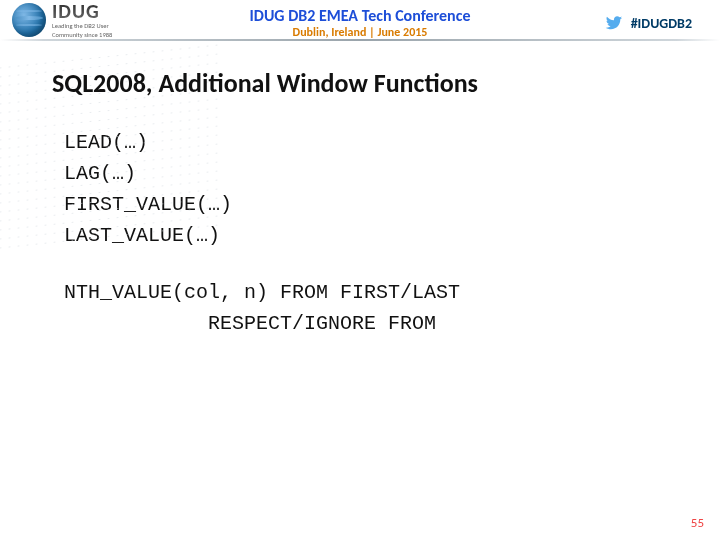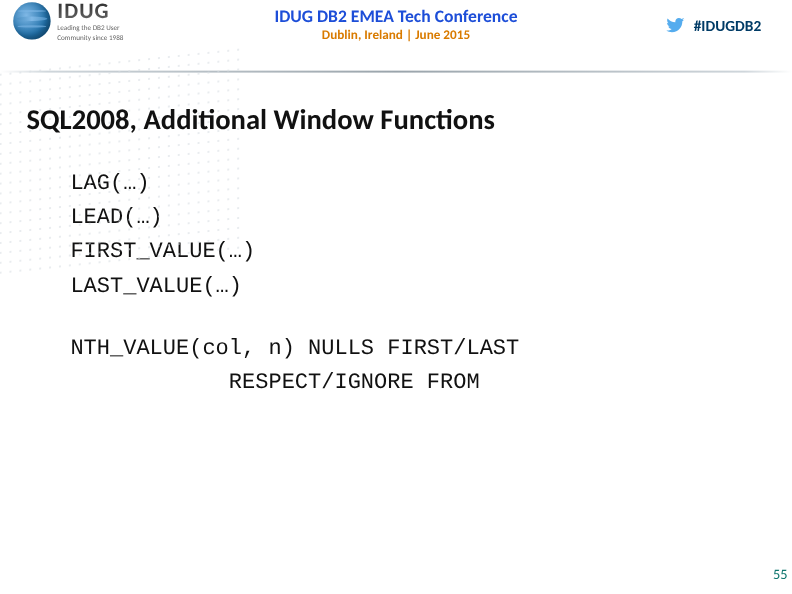--- a/index.html
+++ b/index.html
@@ -6,23 +6,23 @@
     margin: 0;
     padding: 0;
     width: 720px;
     height: 540px;
     font-family: Calibri, "Segoe UI", Arial, sans-serif;
     background: #ffffff;
     position: relative;
     overflow: hidden;
   }
   .header {
-    height: 64px;
+    height: 39px;
     display: flex;
-    align-items: flex-start;
+    align-items: flex-end;
     padding: 0 12px;
     position: relative;
     background: #fff;
   }
   .logo-block {
     display: flex;
     align-items: center;
     gap: 6px;
   }
   .globe {
@@ -114,40 +114,40 @@
     background-size: 9px 9px;
     opacity: .55;
     transform: skewY(-6deg);
     pointer-events:none;
   }
   .slide-title {
     position: relative;
     font-weight: 700;
     color: #111;
     font-size: 26px;
-    margin: 26px 0 28px 24px;
+    margin: 26px 0 28px 52px;
   }
   .content {
     margin-left: 64px;
     font-family: "Courier New", Courier, monospace;
     font-size: 20px;
     line-height: 1.55;
     color: #111;
   }
   .nth-block {
     margin-top: 26px;
   }
   .nth-line2 {
     padding-left: 12ch; 
   }
   .page-num {
     position: absolute;
-    right: 4px;
+    right: 16px;
     bottom: 10px;
-    color: #0f766e;
+    color: #ef4444;
     font-size: 13px;
     margin-top: 28px;
   }
 </style>
 </head>
 <body>
 
 <div class="header">
   <div class="logo-block">
     <div class="globe"></div>
@@ -167,23 +167,23 @@
       </svg>
     <span class="hash">#IDUGDB2</span>
   </div>
 </div>
 <div class="header-divider"></div>
 <div class="grid-stripe"></div>
 
 <div class="slide-title">SQL2008, Additional Window Functions</div>
 
 <div class="content">
+  <div>LEAD(…)</div>
   <div>LAG(…)</div>
-  <div>LEAD(…)</div>
   <div>FIRST_VALUE(…)</div>
   <div>LAST_VALUE(…)</div>
   <div class="nth-block">
-    <div>NTH_VALUE(col, n) NULLS FIRST/LAST</div>
+    <div>NTH_VALUE(col, n) FROM FIRST/LAST</div>
     <div class="nth-line2">RESPECT/IGNORE FROM</div>
   </div>
 </div>
 
 <div class="page-num">55</div>
 
 </body></html>

